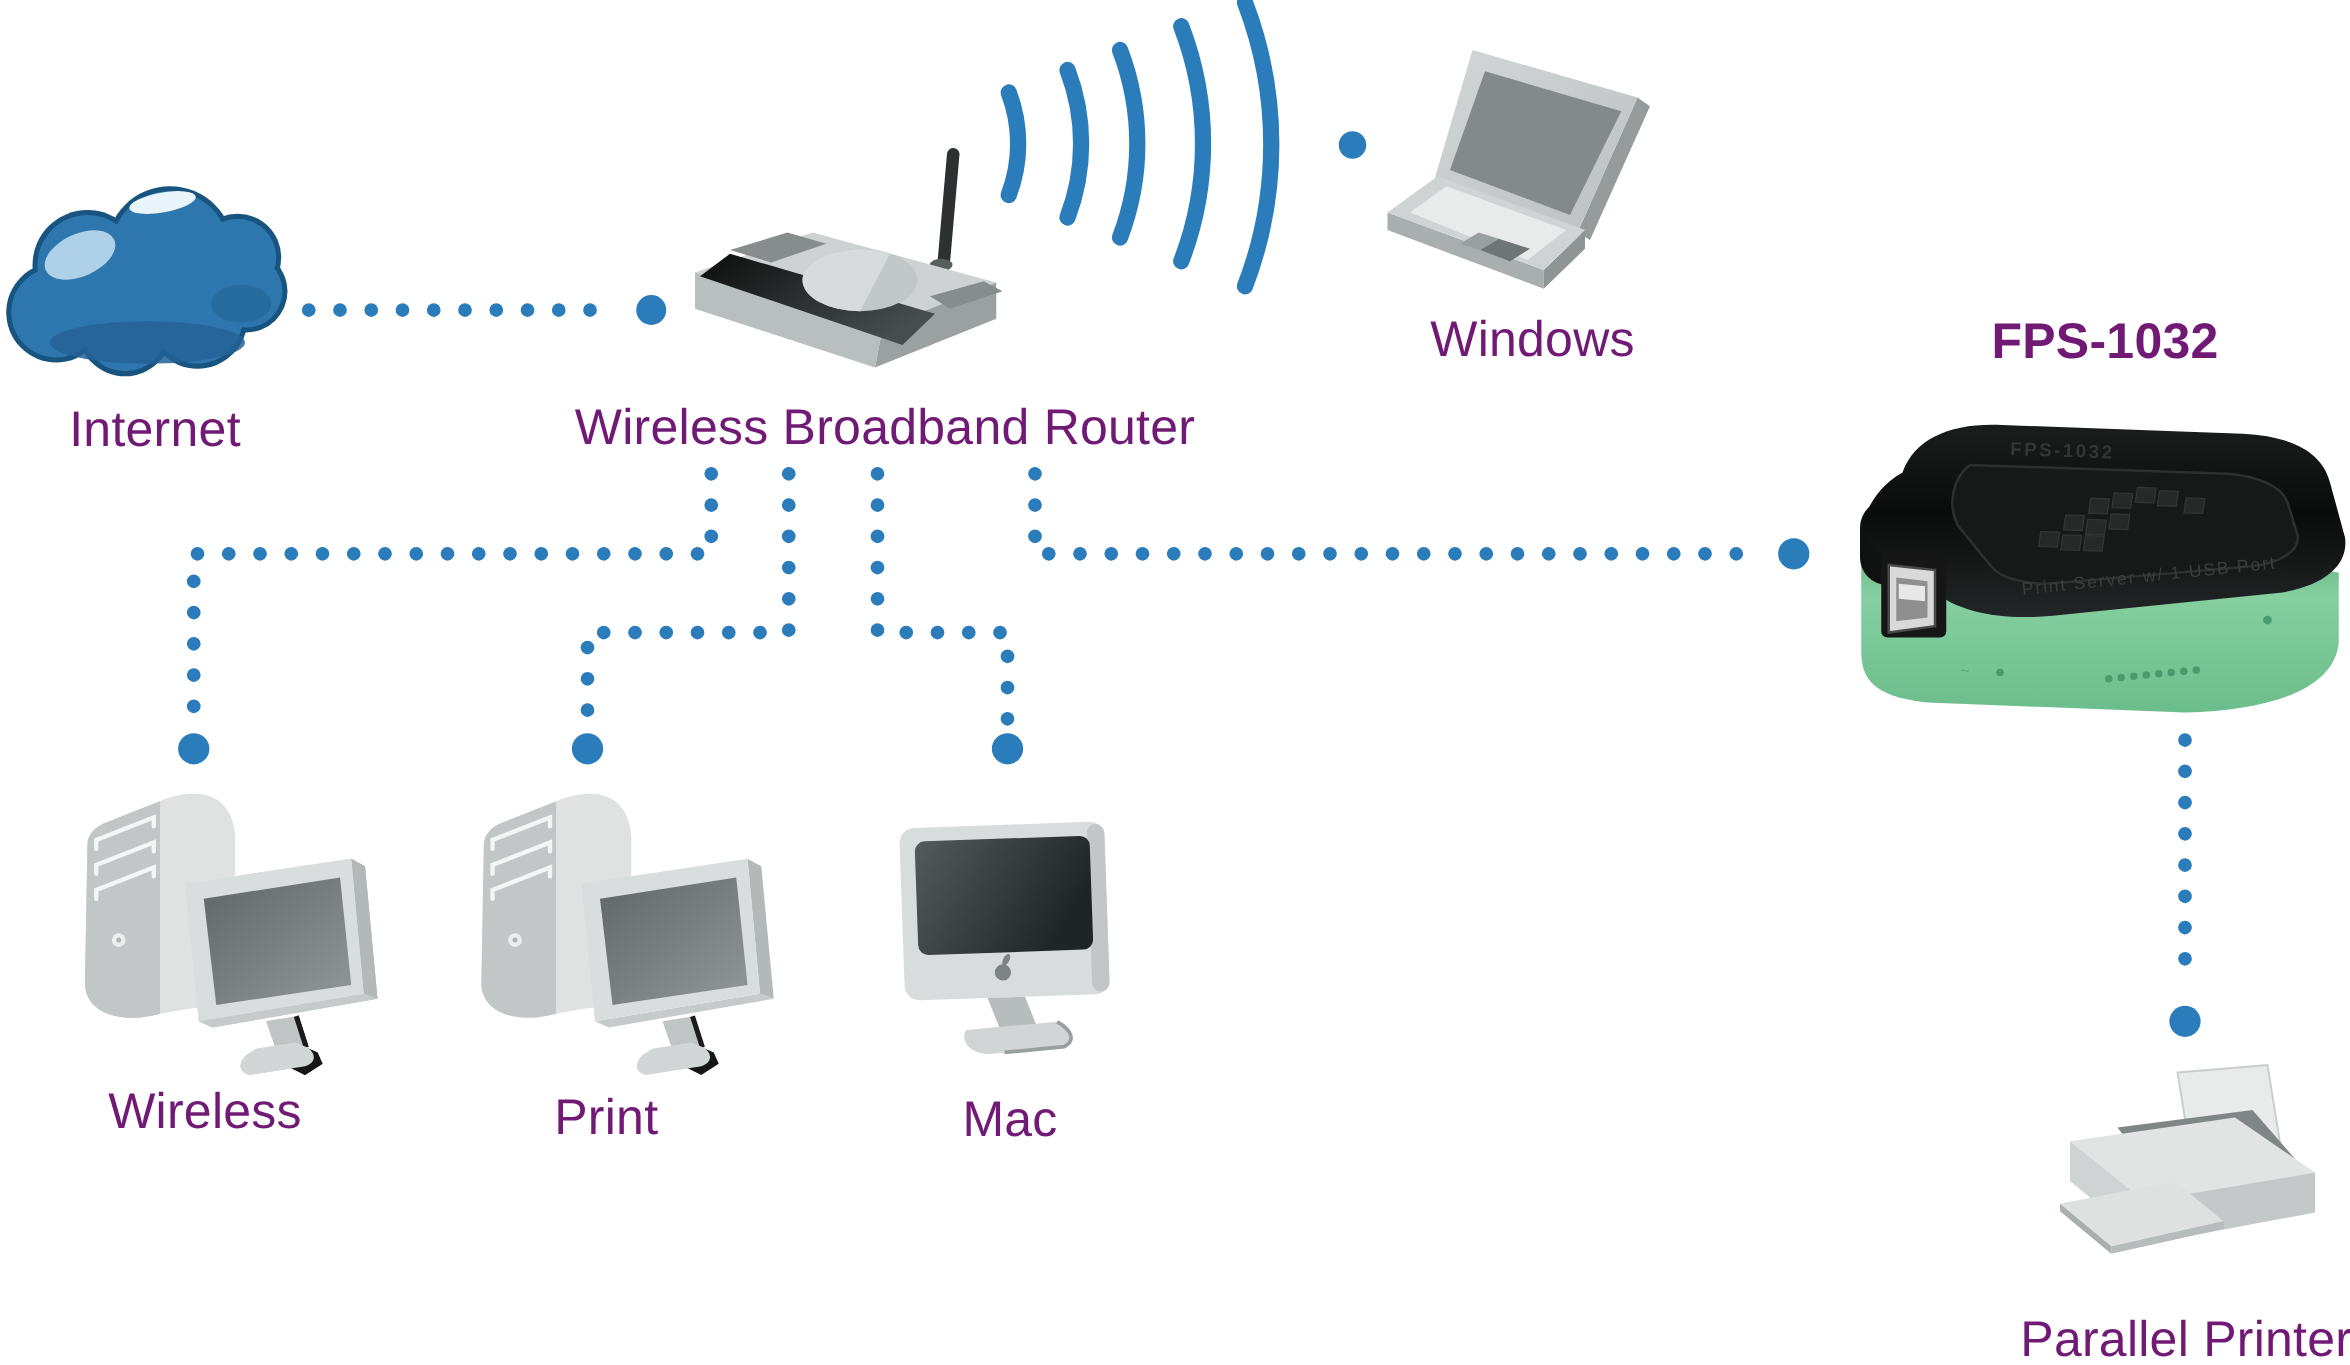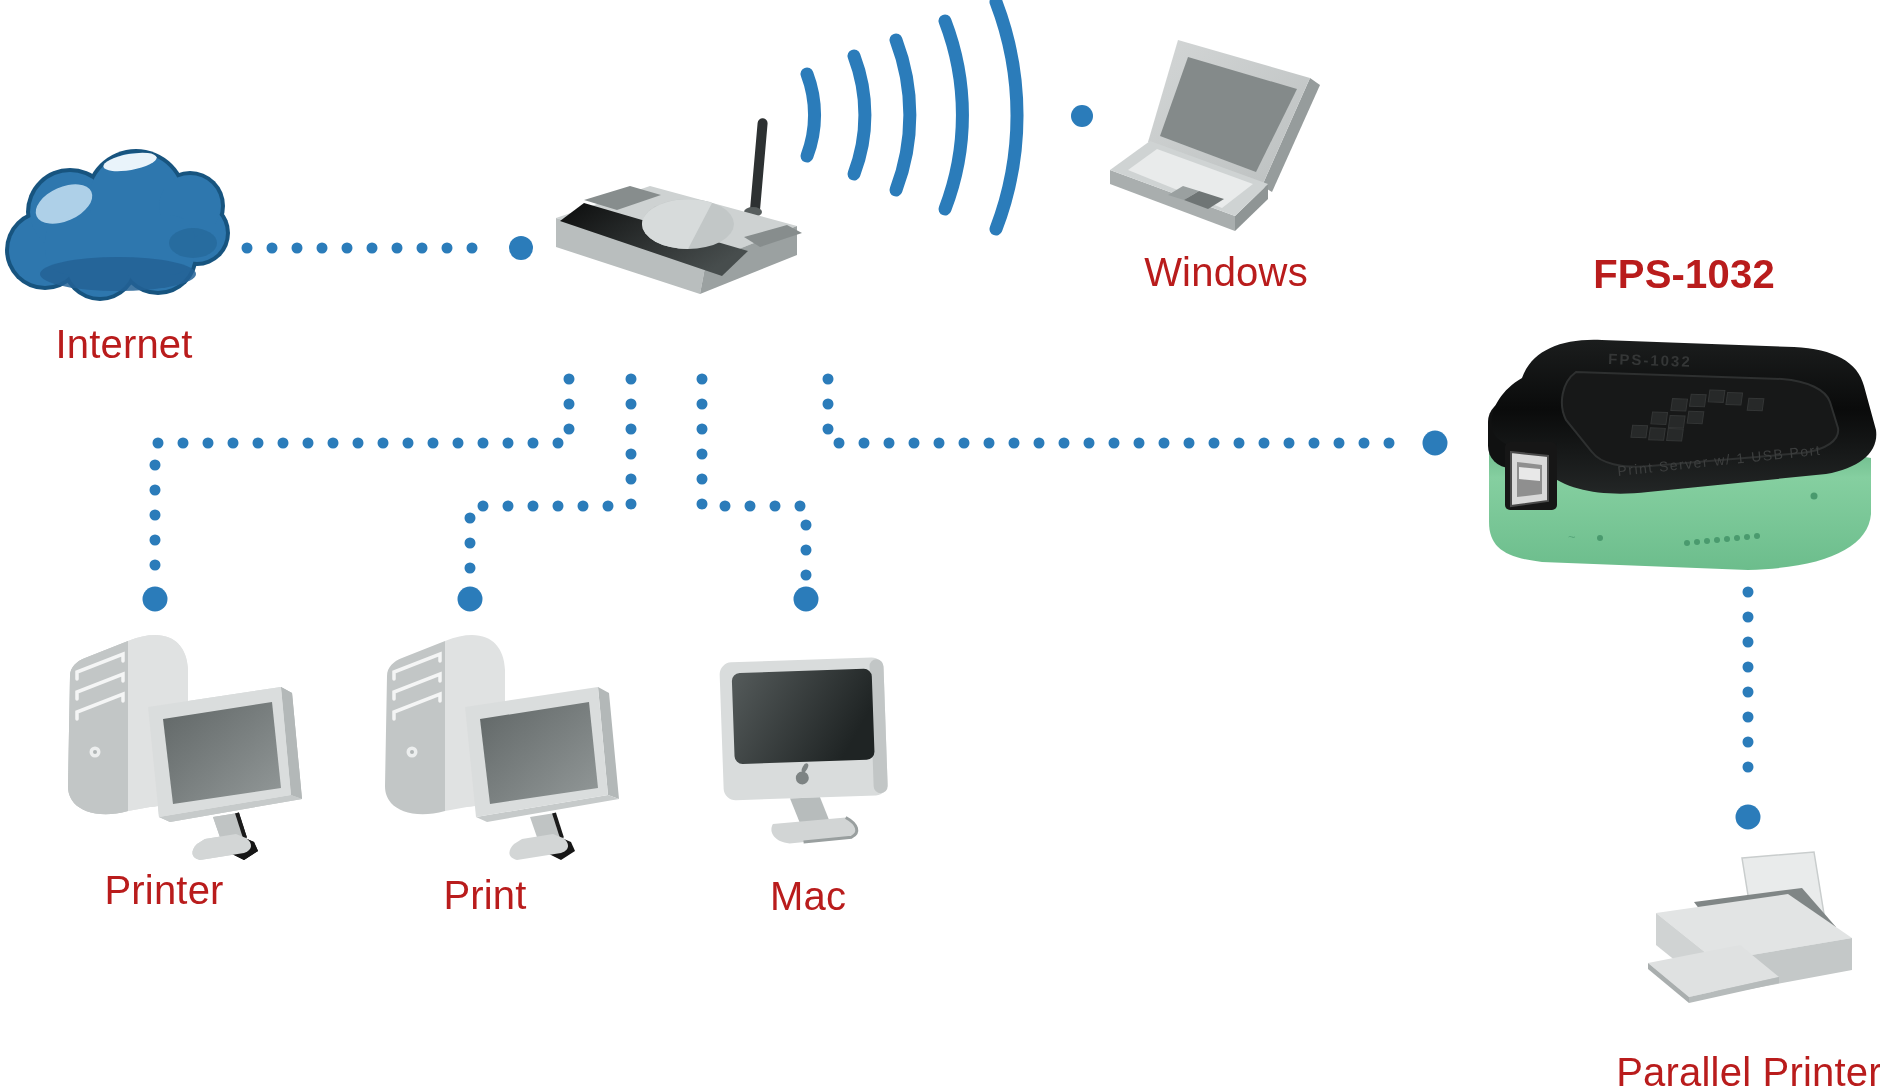--- a/index.html
+++ b/index.html
@@ -1,21 +1,21 @@
 <!DOCTYPE html>
 <html><head>
 <meta charset="utf-8">
 <style>
   html,body{margin:0;padding:0;background:#ffffff;}
   body{width:1880px;height:1092px;position:relative;overflow:hidden;
        font-family:"Liberation Sans", sans-serif;}
   #stage{position:absolute;left:0;top:0;width:1880px;height:1092px;}
   svg{position:absolute;left:0;top:0;}
   .label{position:absolute;transform:translate(-50%,-50%);
-         font-size:40px;color:#b91c1c;white-space:nowrap;letter-spacing:0.2px;}
+         font-size:40px;color:#701a75;white-space:nowrap;letter-spacing:0.2px;}
   .label.bold{font-weight:bold;}
   .devtext{font-family:"Liberation Sans",sans-serif;}
 </style>
 </head>
 <body>
 
 <div id="stage">
 
 <svg width="1880" height="1092" viewBox="0 0 1880 1092">
   <defs>
@@ -218,19 +218,20 @@
     <polygon points="1656,913 1788,894 1852,938 1716,961" fill="#e2e4e4"></polygon>
     <polygon points="1656,913 1656,945 1718,995 1716,961" fill="#d0d3d3"></polygon>
     <polygon points="1716,961 1852,938 1852,970 1718,995" fill="#c4c8c8"></polygon>
     <polygon points="1648,963 1740,945 1779,977 1689,997" fill="#dfe1e1"></polygon>
     <path d="M 1648,963 L 1648,969 L 1689,1003 L 1689,997" fill="#a9aeae" stroke="none"></path>
     <path d="M 1689,997 L 1779,977 L 1779,983 L 1689,1003" fill="#b6bbbb"></path>
   </g>
 </svg>
 
 <div class="label" style="left:124px;top:344px">Internet</div>
+<div class="label" style="left:708px;top:343px">Wireless Broadband Router</div>
 <div class="label" style="left:1226px;top:272px">Windows</div>
 <div class="label bold" style="left:1684px;top:274px">FPS-1032</div>
-<div class="label" style="left:164px;top:890px">Printer</div>
+<div class="label" style="left:164px;top:890px">Wireless</div>
 <div class="label" style="left:485px;top:895px">Print</div>
 <div class="label" style="left:808px;top:896px">Mac</div>
 <div class="label" style="left:1749px;top:1072px">Parallel Printer</div>
 </div>
 
 </body></html>

